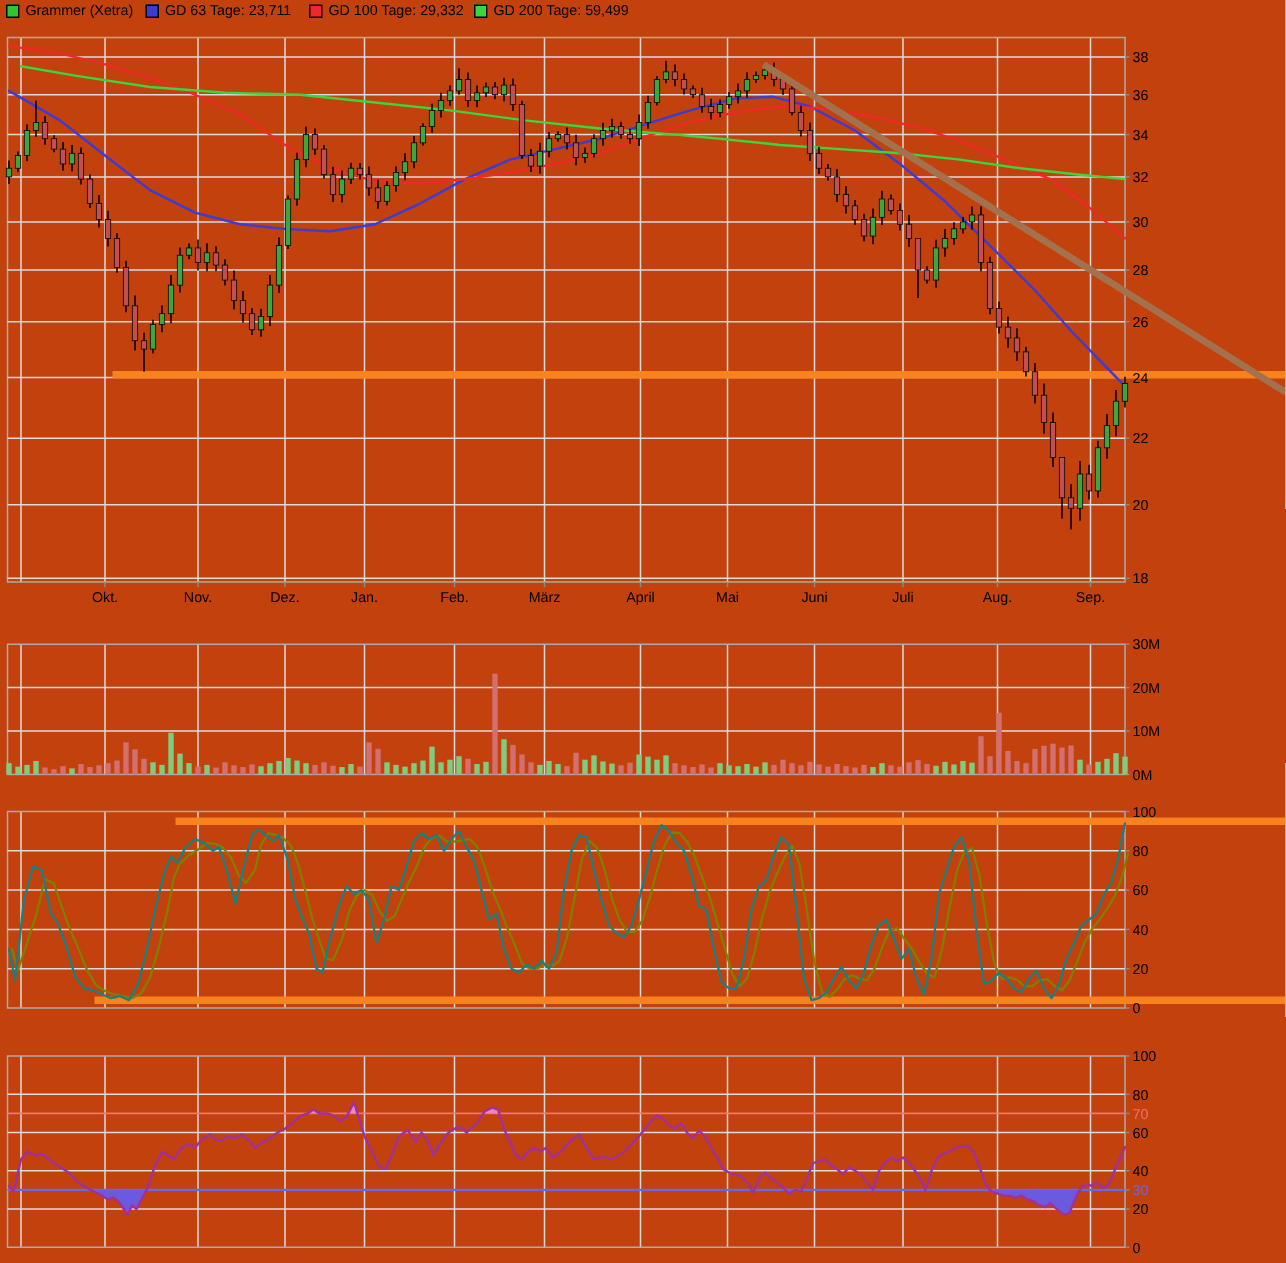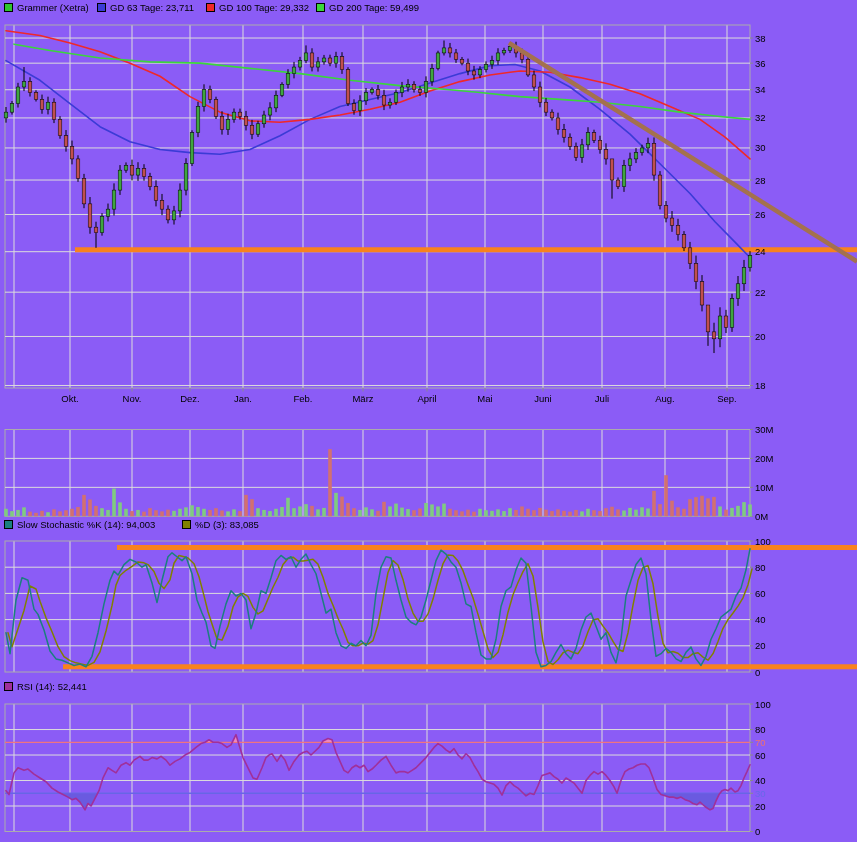--- a/index.html
+++ b/index.html
@@ -1,16 +1,16 @@
 <!DOCTYPE html>
 <html><head>
 <meta charset="utf-8">
 <style>
   html,body{margin:0;padding:0;background:#fff;}
-  .stage{position:relative;width:857px;height:842px;background:#8b5cf6;overflow:hidden;
+  .stage{position:relative;width:857px;height:842px;background:#c2410c;overflow:hidden;
          font-family:"Liberation Sans", sans-serif;}
   svg{position:absolute;left:0;top:0;}
   .legend{position:absolute;left:0;width:857px;height:12px;font-size:9.5px;color:#000;}
   .li{position:absolute;top:0;display:flex;align-items:center;gap:4px;white-space:nowrap;}
   .sw{display:inline-block;width:9px;height:9px;border:1px solid #000;box-sizing:border-box;}
 </style>
 </head>
 <body>
 
 <div class="stage">
@@ -28,37 +28,21 @@
       <i class="sw" style="background: rgb(240, 40, 40);"></i>
       <span>GD 100 Tage: 29,332</span>
     </span>
     <span class="li" style="left:316px">
       <i class="sw" style="background: rgb(59, 214, 59);"></i>
       <span>GD 200 Tage: 59,499</span>
     </span>
   </div>
 
 
-  <div class="legend" style="top:519px">
-    <span class="li" style="left:4px">
-      <i class="sw" style="background: rgb(27, 127, 127);"></i>
-      <span>Slow Stochastic %K (14): 94,003</span>
-    </span>
-    <span class="li" style="left:182px">
-      <i class="sw" style="background: rgb(128, 128, 0);"></i>
-      <span>%D (3): 83,085</span>
-    </span>
-  </div>
 
-  <div class="legend" style="top:681px">
-    <span class="li" style="left:4px">
-      <i class="sw" style="background: rgb(160, 48, 154);"></i>
-      <span>RSI (14): 52,441</span>
-    </span>
-  </div>
 
   <svg id="chart" width="857" height="842" viewBox="0 0 857 842">
       <line x1="70" y1="25" x2="70" y2="388" stroke="#DCDCDC" stroke-width="1"></line>
       <line x1="132" y1="25" x2="132" y2="388" stroke="#DCDCDC" stroke-width="1"></line>
       <line x1="190" y1="25" x2="190" y2="388" stroke="#DCDCDC" stroke-width="1"></line>
       <line x1="243" y1="25" x2="243" y2="388" stroke="#DCDCDC" stroke-width="1"></line>
       <line x1="303" y1="25" x2="303" y2="388" stroke="#DCDCDC" stroke-width="1"></line>
       <line x1="363" y1="25" x2="363" y2="388" stroke="#DCDCDC" stroke-width="1"></line>
       <line x1="427" y1="25" x2="427" y2="388" stroke="#DCDCDC" stroke-width="1"></line>
       <line x1="485" y1="25" x2="485" y2="388" stroke="#DCDCDC" stroke-width="1"></line>

